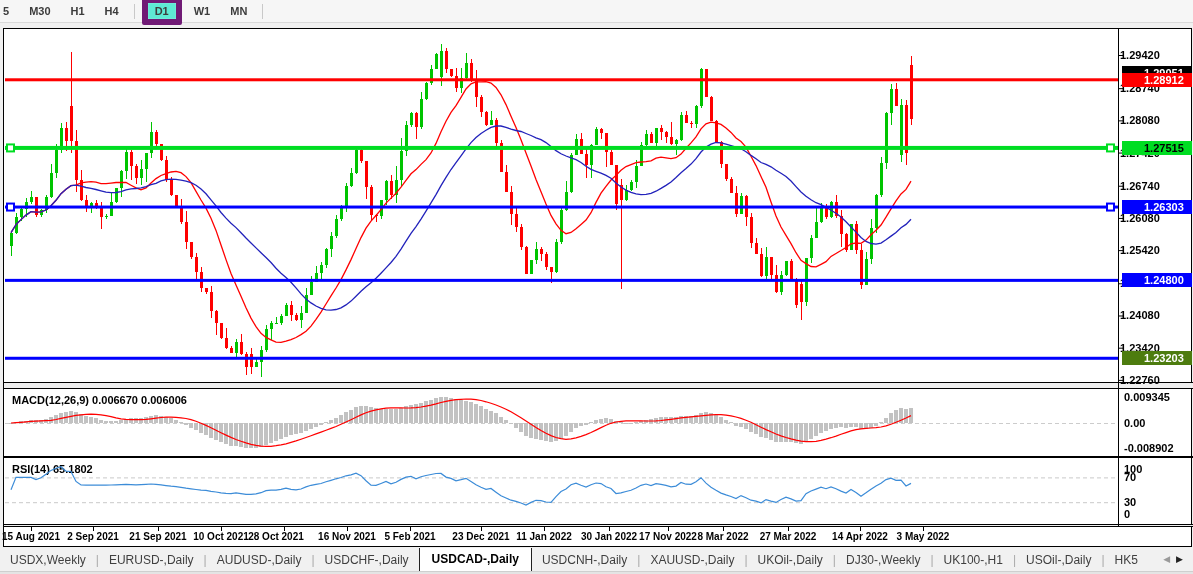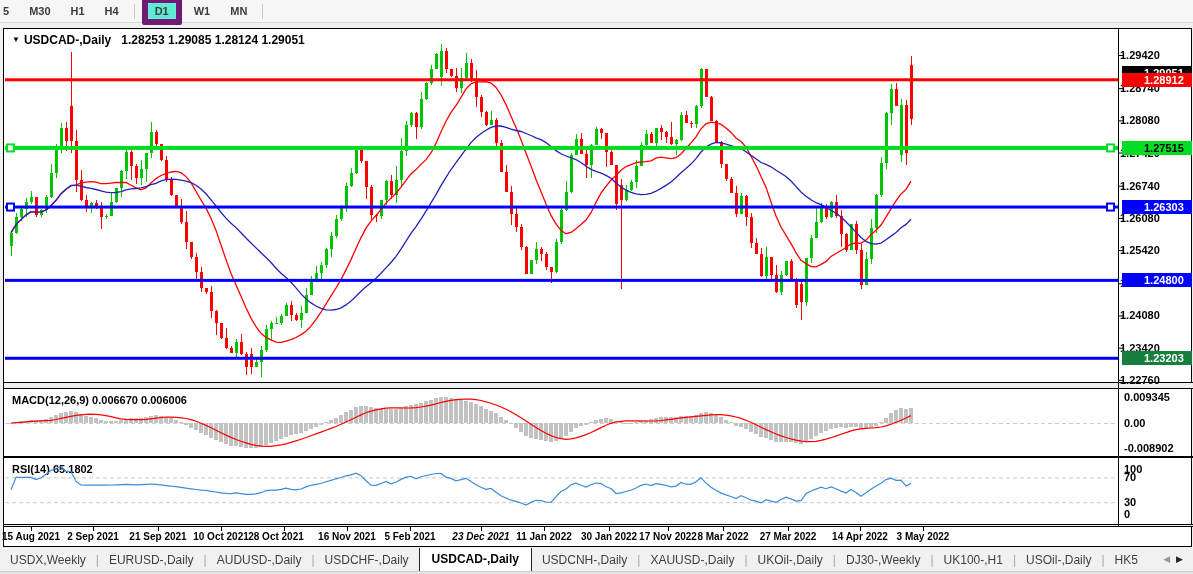--- a/index.html
+++ b/index.html
@@ -51,23 +51,20 @@
       <div class="tf-btn">H1</div>
       <div class="tf-btn">H4</div>
       <div class="tf-sep"></div>
       <div class="tf-btn active">D1</div>
       <div class="tf-btn">W1</div>
       <div class="tf-btn">MN</div>
       <div class="tf-sep"></div>
     </div>
 
   <div id="chartWindow">
-    <div class="lbl" id="chartTitle">
-      <span class="tri">▼</span><span>USDCAD-,Daily</span><span class="vals" id="titleOhlc">1.28253 1.29085 1.28124 1.29051</span>
-    </div>
     <div class="lbl" id="macdLabel" style="left: 8px; top: 364px;">
       <span>MACD(12,26,9)</span> <span id="macdVals">0.006670 0.006006</span>
     </div>
     <div class="lbl" id="rsiLabel" style="left: 8px; top: 433px;">
       <span>RSI(14)</span> <span>65.1802</span>
     </div>
   <svg id="chartSvg" width="1189" height="519" viewBox="0 0 1189 519" style="position: absolute;">
         <rect x="0" y="353" width="1189" height="7" fill="#efefef"></rect>
         <line x1="0" y1="353.5" x2="1189" y2="353.5" stroke="#000" stroke-width="1"></line>
         <line x1="0" y1="359.5" x2="1189" y2="359.5" stroke="#000" stroke-width="1"></line>
@@ -677,36 +674,36 @@
       <div class="axis-tick" style="top: 214.122px;">1.25420</div>
       <div class="axis-tick" style="top: 247.293px;">1.24740</div>
       <div class="axis-tick" style="top: 279.488px;">1.24080</div>
       <div class="axis-tick" style="top: 311.683px;">1.23420</div>
       <div class="axis-tick" style="top: 343.878px;">1.22760</div>
       <div class="axis-badge" style="background: rgb(0, 0, 0); color: rgb(255, 255, 255); top: 37px;">1.29051</div>
       <div class="axis-badge" style="background: rgb(255, 0, 0); color: rgb(255, 255, 255); top: 43.7805px;">1.28912</div>
       <div class="axis-badge" style="background: rgb(0, 221, 34); color: rgb(0, 0, 0); top: 111.927px;">1.27515</div>
       <div class="axis-badge" style="background: rgb(0, 0, 255); color: rgb(255, 255, 255); top: 171.049px;">1.26303</div>
       <div class="axis-badge" style="background: rgb(0, 0, 255); color: rgb(255, 255, 255); top: 244.366px;">1.24800</div>
-      <div class="axis-badge" style="background: #15803d; color: rgb(255, 255, 255); top: 322.268px;">1.23203</div>
+      <div class="axis-badge" style="background: #4d7c0f; color: rgb(255, 255, 255); top: 322.268px;">1.23203</div>
       <div class="axis-tick" style="top: 361px; left: 1120px;">0.009345</div>
       <div class="axis-tick" style="top: 387px; left: 1120px;">0.00</div>
       <div class="axis-tick" style="top: 412px; left: 1120px;">-0.008902</div>
       <div class="axis-tick" style="top: 433px; left: 1120px;">100</div>
       <div class="axis-tick" style="top: 441.4px; left: 1120px;">70</div>
       <div class="axis-tick" style="top: 466.2px; left: 1120px;">30</div>
       <div class="axis-tick" style="top: 478px; left: 1120px;">0</div>
       <div class="date-lbl" style="left: 27px;">15 Aug 2021</div>
       <div class="date-lbl" style="left: 89px;">2 Sep 2021</div>
       <div class="date-lbl" style="left: 154px;">21 Sep 2021</div>
       <div class="date-lbl" style="left: 217px;">10 Oct 2021</div>
       <div class="date-lbl" style="left: 272px;">28 Oct 2021</div>
       <div class="date-lbl" style="left: 343px;">16 Nov 2021</div>
       <div class="date-lbl" style="left: 406px;">5 Feb 2021</div>
-      <div class="date-lbl" style="left: 477px; font-style: italic;">23 Dec 2021</div>
+      <div class="date-lbl" style="left: 477px;">23 Dec 2021</div>
       <div class="date-lbl" style="left: 540px;">11 Jan 2022</div>
       <div class="date-lbl" style="left: 605px;">30 Jan 2022</div>
       <div class="date-lbl" style="left: 664px;">17 Nov 2022</div>
       <div class="date-lbl" style="left: 719px;">8 Mar 2022</div>
       <div class="date-lbl" style="left: 784px; text-align: right;">27 Mar 2022</div>
       <div class="date-lbl" style="left: 856px;">14 Apr 2022</div>
       <div class="date-lbl" style="left: 919px;">3 May 2022</div>
     </div>
 
   <div id="tabbar">

